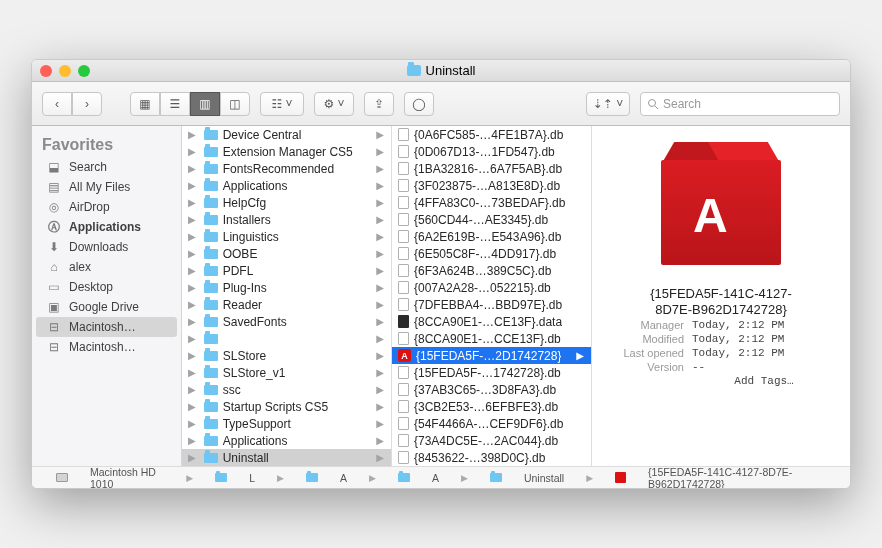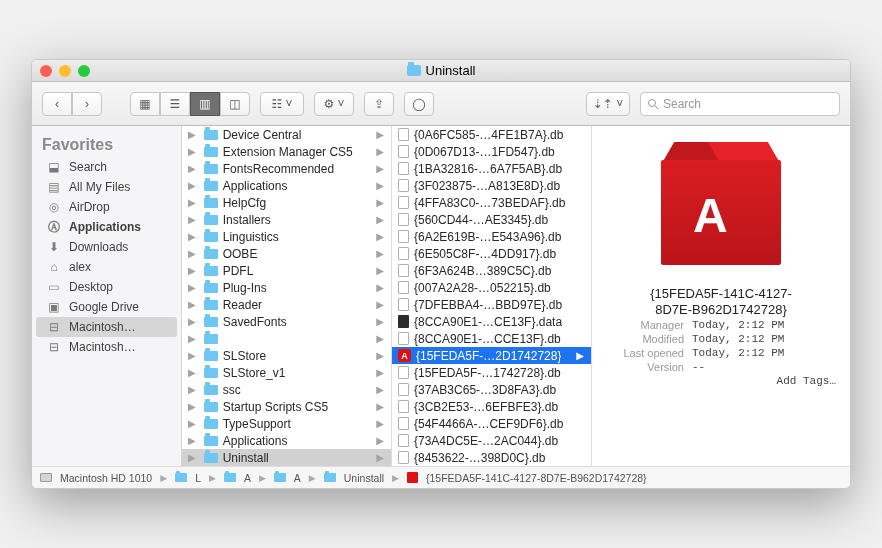--- a/index.html
+++ b/index.html
@@ -47,22 +47,22 @@
   .bigicon { width:160px; height:140px; margin:0 auto 6px; position:relative; }
   .box { position:absolute; left:20px; top:20px; width:120px; height:105px; background:linear-gradient(#da1d22,#b9151a); border-radius:2px;}
   .box:before{content:"";position:absolute;top:-18px;left:0;width:60px;height:18px;background:#c0181c;transform:skewX(-30deg) translateX(8px);}
   .box:after{content:"";position:absolute;top:-18px;right:0;width:60px;height:18px;background:#e52228;transform:skewX(30deg) translateX(-8px);}
   .alogo{position:absolute;left:52px;top:48px;font-size:48px;color:#fff;font-weight:bold;font-family:Arial;}
   .pv-title{ text-align:center; font-size:13px; font-weight:500; color:#222; line-height:1.25;}
   .pv-sub{text-align:center;color:#9a9a9a;font-size:11px;margin:2px 0 8px;}
   .meta{display:grid;grid-template-columns:78px 1fr;gap:2px 8px;font-size:11px;}
   .meta .k{color:#9a9a9a;text-align:right;}
   .meta .v{color:#444;font-family:Liberation Mono, monospace;}
-  .tags{color:#1a6fe6;text-align:right;}
-  .pathbar { height:22px; border-top:1px solid #dcdcdc; background:#f6f6f6; display:flex; align-items:center; font-size:10.5px; color:#535353; padding:0 8px; gap:8px; overflow:hidden;}
+  .tags{color:#1a6fe6;text-align:center;}
+  .pathbar { height:22px; border-top:1px solid #dcdcdc; background:#f6f6f6; display:flex; align-items:center; font-size:10.5px; color:#535353; padding:0 24px; gap:22px; overflow:hidden;}
   .pathbar .sep{color:#aaa;font-size:9px;}
   .pathbar .pfolder{width:12px;height:9px;background:#6fc6f2;border-radius:1px;position:relative;flex-shrink:0;}
   .pathbar .pfolder:before{content:"";position:absolute;top:-2px;left:1px;width:4px;height:2px;background:#6fc6f2;border-radius:1px 1px 0 0;}
   .pathbar .pdisk{width:12px;height:9px;background:#d4d4d4;border:1px solid #999;border-radius:1px;flex-shrink:0;}
   .pathbar .papp{width:11px;height:11px;background:#d11;border-radius:1px;flex-shrink:0;}
   ::-webkit-scrollbar{width:0;height:0;}
 </style>
 </head>
 <body>
 

